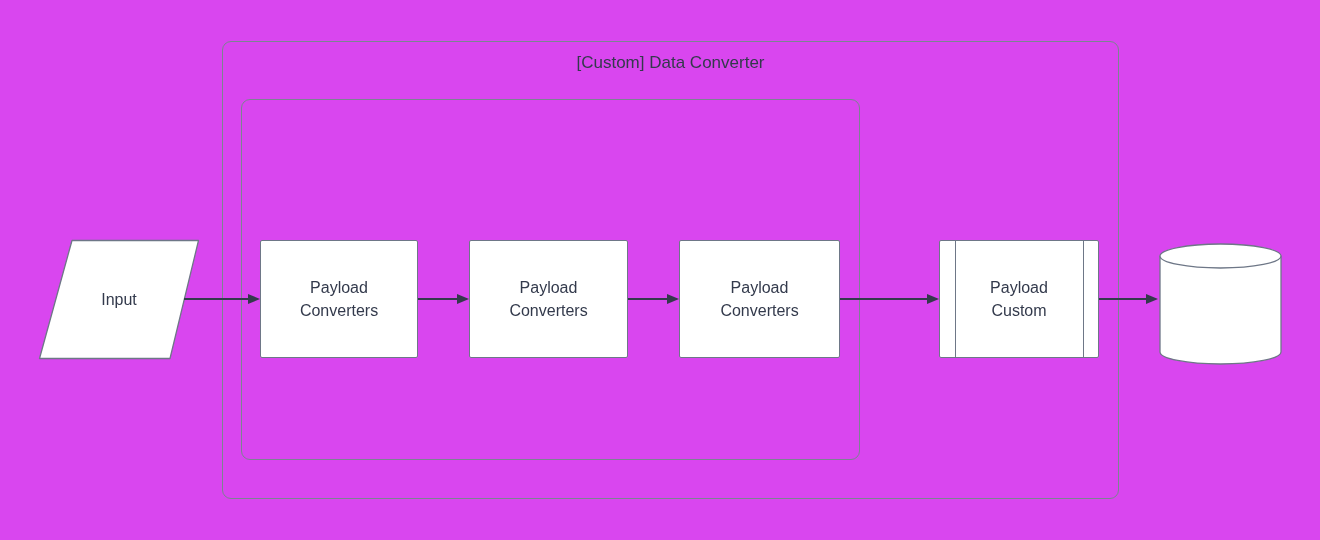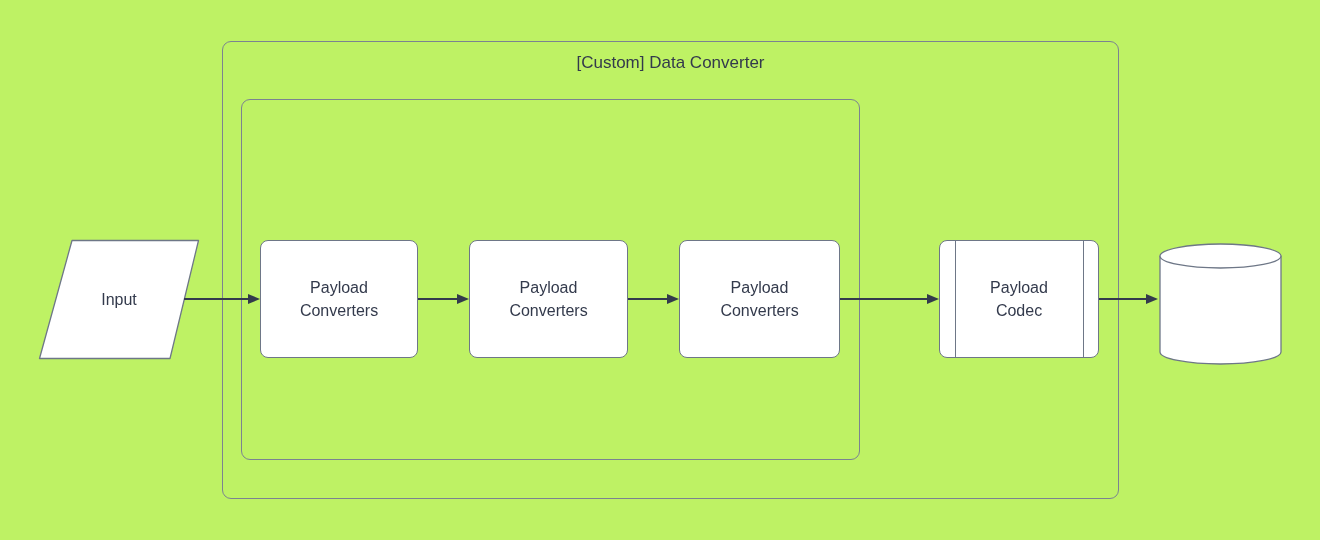--- a/index.html
+++ b/index.html
@@ -1,20 +1,20 @@
 <!DOCTYPE html>
 <html><head>
 <meta charset="utf-8">
 <style>
   html, body { margin: 0; padding: 0; background: #ffffff; }
   #canvas {
     position: relative;
     width: 1320px;
     height: 540px;
-    background: #bef264;
+    background: #d946ef;
     font-family: "Liberation Sans", sans-serif;
     color: #333a4c;
     overflow: hidden;
   }
   .container-box {
     position: absolute;
     border: 1px solid #7b8391;
     border-radius: 9px;
     background: transparent;
     z-index: 1;
@@ -24,21 +24,21 @@
     position: absolute;
     text-align: center;
     font-size: 17px;
     line-height: 22px;
     color: #333a4c;
     z-index: 2;
   }
   .node {
     position: absolute;
     border: 1px solid #6e7787;
-    border-radius: 8px;
+    border-radius: 2px;
     background: #ffffff;
     display: flex;
     align-items: center;
     justify-content: center;
     text-align: center;
     font-size: 16px;
     line-height: 23px;
     color: #333a4c;
     z-index: 2;
     box-sizing: border-box;
@@ -116,21 +116,21 @@
     <span class="node-label wrap-120">Payload Converters</span>
   </div>
 
   <div class="node" style="left:679px; top:240px; width:161px; height:118px;">
     <span class="node-label wrap-120">Payload Converters</span>
   </div>
 
   <div class="node" style="left:939px; top:240px; width:160px; height:118px;">
     <div class="codec-bar left"></div>
     <div class="codec-bar right"></div>
-    <span class="node-label wrap-100">Payload Codec</span>
+    <span class="node-label wrap-100">Payload Custom</span>
   </div>
 
   <svg class="shape-svg" style="left:1158px; top:242px;" width="126" height="125" viewBox="0 0 126 125">
     <path d="M2 14 V110 a60.5 12 0 0 0 121 0 V14" fill="#ffffff" stroke="#6e7787" stroke-width="1.3"></path>
     <ellipse cx="62.5" cy="14" rx="60.5" ry="12" fill="#ffffff" stroke="#6e7787" stroke-width="1.3"></ellipse>
   </svg>
 
   <div class="arrow" style="left:184px; top:294px; width:76px;">
     <div class="arrow-line"></div>
     <div class="arrow-head"></div>

